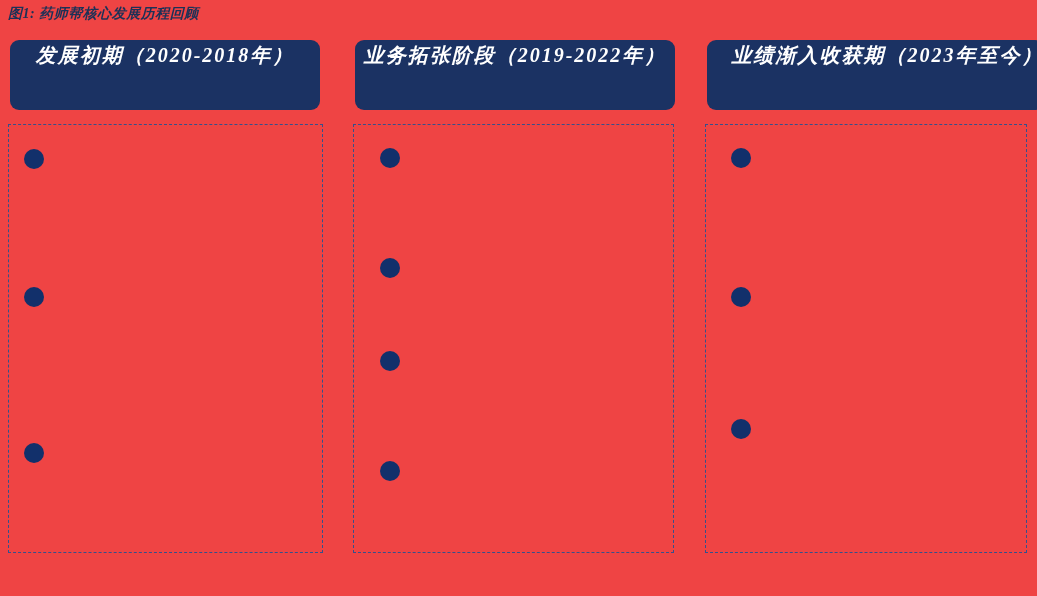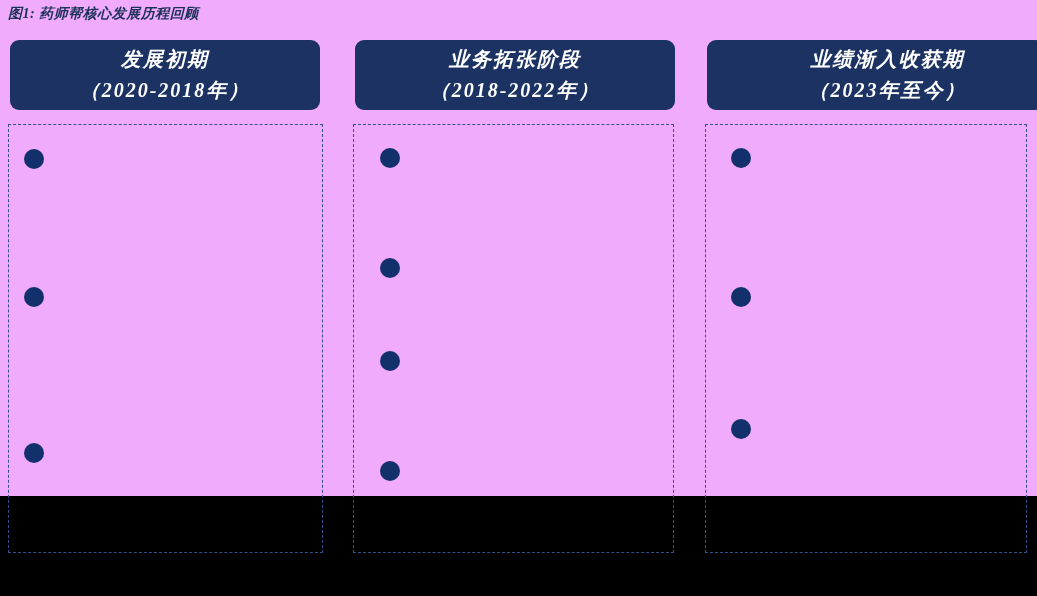--- a/index.html
+++ b/index.html
@@ -1,34 +1,34 @@
 <!DOCTYPE html>
 <html><head>
 <meta charset="utf-8">
 <style>
   html,body{margin:0;padding:0;}
   body{
     width:1037px;height:596px;overflow:hidden;
     background:#000;
     font-family:"Liberation Serif","DejaVu Serif",serif;
   }
-  .canvas{position:relative;width:1037px;height:496px;background:#f0abfc;}
+  .canvas{position:relative;width:1037px;height:596px;background:#ef4444;}
 
   .fig-title{
     position:absolute;left:8px;top:5px;
     font-size:14px;font-weight:bold;font-style:italic;
     color:#1c3157;letter-spacing:0.5px;white-space:nowrap;
   }
 
   .phase-header{
     position:absolute;top:40px;height:70px;
     background:#1b3263;border-radius:9px;
     color:#fff;font-weight:bold;font-style:italic;
     font-size:20px;line-height:31px;text-align:center;
-    display:flex;flex-direction:column;justify-content:center;
+    display:flex;flex-direction:row;justify-content:center;
     letter-spacing:2px;
   }
   #hdr0{left:10px;width:310px;}
   #hdr1{left:355px;width:320px;text-align:center;}
   #hdr2{left:707px;width:313px;padding-left:24px;}
 
   .phase-box{
     position:absolute;top:124px;height:427px;
     border:1px dashed #35508c;background:transparent;
   }
@@ -68,21 +68,21 @@
     <div>（2020-2018年）</div>
   </div>
   <div class="phase-box" id="box0">
       <span class="bullet"></span>
       <span class="bullet"></span>
       <span class="bullet"></span>
     </div>
 
   <div class="phase-header" id="hdr1">
     <div>业务拓张阶段</div>
-    <div>（2018-2022年）</div>
+    <div>（2019-2022年）</div>
   </div>
   <div class="phase-box" id="box1">
       <span class="bullet"></span>
       <span class="bullet"></span>
       <span class="bullet"></span>
       <span class="bullet"></span>
     </div>
 
   <div class="phase-header" id="hdr2">
     <div>业绩渐入收获期</div>

